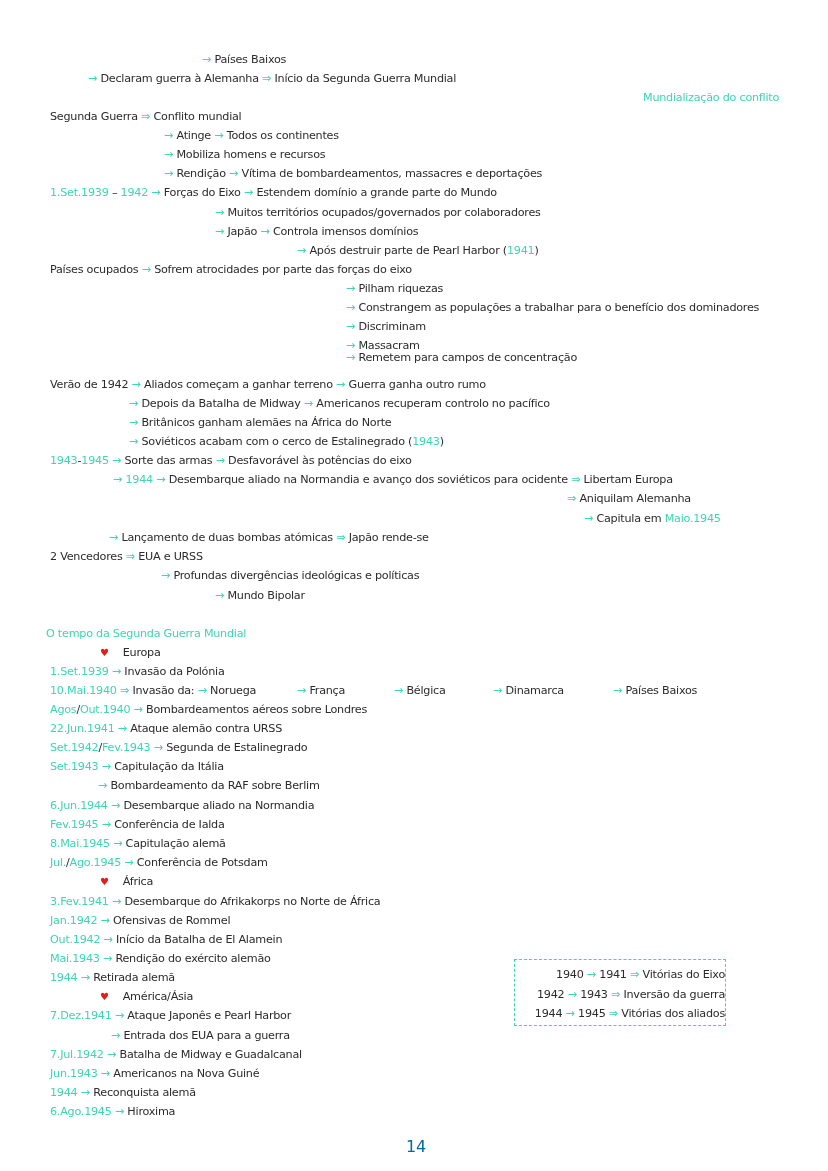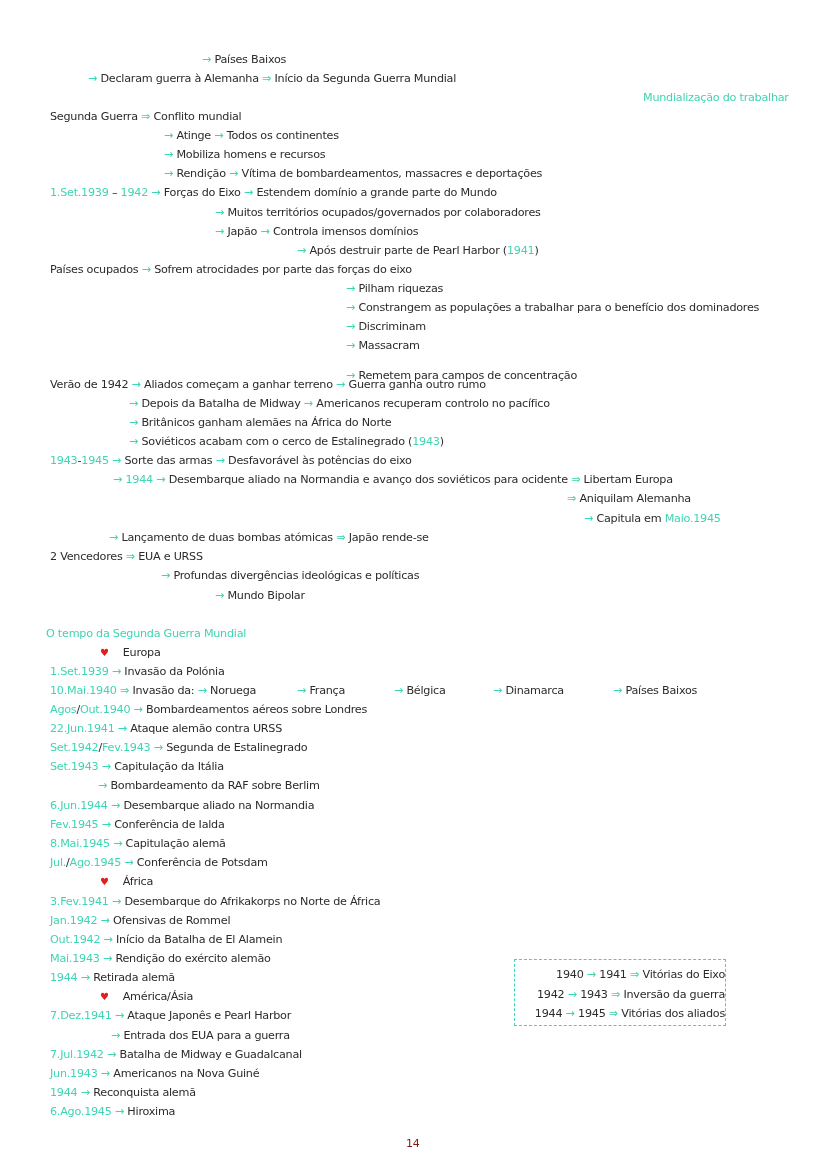--- a/index.html
+++ b/index.html
@@ -12,21 +12,21 @@
   .t { color: #2b2b2b; }
   .c { color: #3fd4b3; }
   .ar { color: #3fd4b3; }
   .heart { color: #e01e1e; font-size: 10px; }
   .title-right { position: absolute; left: 643px; top: 91px; color: #3fd4b3; white-space: nowrap; }
   .box {
     position: absolute; left: 514px; top: 959px; width: 212px; height: 67px;
     border: 1px dashed #3fd4b3; box-sizing: border-box; padding: 5px 0 0 11px; text-align: right;
   }
   .box .row { line-height: 19.5px; white-space: nowrap; }
-  .page-num { position: absolute; left: 406px; top: 1137px; color: #7f1d1d; font-size: 11px; text-align: right; }
+  .page-num { position: absolute; left: 406px; top: 1137px; color: #0369a1; font-size: 16px; text-align: right; }
 </style>
 </head>
 <body>
 
 <div id="doc">
   <div id="s1">
       <div class="line" style="left: 202px; top: 53px;"><span class="ar">→ </span><span class="t">Países Baixos</span></div>
       <div class="line" style="left: 88px; top: 72px;"><span class="ar">→ </span><span class="t">Declaram guerra à Alemanha </span><span class="ar">⇒ </span><span class="t">Início da Segunda Guerra Mundial</span></div>
       <div class="line" style="left: 50px; top: 110px;"><span class="t">Segunda Guerra </span><span class="ar">⇒ </span><span class="t">Conflito mundial</span></div>
       <div class="line" style="left: 164px; top: 129px;"><span class="ar">→ </span><span class="t">Atinge </span><span class="ar">→ </span><span class="t">Todos os continentes</span></div>
@@ -34,35 +34,35 @@
       <div class="line" style="left: 164px; top: 167px;"><span class="ar">→ </span><span class="t">Rendição </span><span class="ar">→ </span><span class="t">Vítima de bombardeamentos, massacres e deportações</span></div>
       <div class="line" style="left: 50px; top: 186px;"><span class="c">1.Set.1939</span><span class="t"> – </span><span class="c">1942</span><span class="ar"> → </span><span class="t">Forças do Eixo </span><span class="ar">→ </span><span class="t">Estendem domínio a grande parte do Mundo</span></div>
       <div class="line" style="left: 215px; top: 206px;"><span class="ar">→ </span><span class="t">Muitos territórios ocupados/governados por colaboradores</span></div>
       <div class="line" style="left: 215px; top: 225px;"><span class="ar">→ </span><span class="t">Japão </span><span class="ar">→ </span><span class="t">Controla imensos domínios</span></div>
       <div class="line" style="left: 297px; top: 244px;"><span class="ar">→ </span><span class="t">Após destruir parte de Pearl Harbor (</span><span class="c">1941</span><span class="t">)</span></div>
       <div class="line" style="left: 50px; top: 263px;"><span class="t">Países ocupados </span><span class="ar">→ </span><span class="t">Sofrem atrocidades por parte das forças do eixo</span></div>
       <div class="line" style="left: 346px; top: 282px;"><span class="ar">→ </span><span class="t">Pilham riquezas</span></div>
       <div class="line" style="left: 346px; top: 301px; text-align: right;"><span class="ar">→ </span><span class="t">Constrangem as populações a trabalhar para o benefício dos dominadores</span></div>
       <div class="line" style="left: 346px; top: 320px;"><span class="ar">→ </span><span class="t">Discriminam</span></div>
       <div class="line" style="left: 346px; top: 339px;"><span class="ar">→ </span><span class="t">Massacram</span></div>
-      <div class="line" style="left: 346px; top: 369px;"><span class="ar">→ </span><span class="t">Remetem para campos de concentração</span></div>
+      <div class="line" style="left: 346px; top: 351px;"><span class="ar">→ </span><span class="t">Remetem para campos de concentração</span></div>
       <div class="line" style="left: 50px; top: 378px;"><span class="t">Verão de 1942 </span><span class="ar">→ </span><span class="t">Aliados começam a ganhar terreno </span><span class="ar">→ </span><span class="t">Guerra ganha outro rumo</span></div>
       <div class="line" style="left: 129px; top: 397px;"><span class="ar">→ </span><span class="t">Depois da Batalha de Midway </span><span class="ar">→ </span><span class="t">Americanos recuperam controlo no pacífico</span></div>
       <div class="line" style="left: 129px; top: 416px;"><span class="ar">→ </span><span class="t">Britânicos ganham alemães na África do Norte</span></div>
       <div class="line" style="left: 129px; top: 435px;"><span class="ar">→ </span><span class="t">Soviéticos acabam com o cerco de Estalinegrado (</span><span class="c">1943</span><span class="t">)</span></div>
       <div class="line" style="left: 50px; top: 454px;"><span class="c">1943</span><span class="t">-</span><span class="c">1945</span><span class="ar"> → </span><span class="t">Sorte das armas </span><span class="ar">→ </span><span class="t">Desfavorável às potências do eixo</span></div>
       <div class="line" style="left: 113px; top: 473px;"><span class="ar">→ </span><span class="c">1944</span><span class="ar"> → </span><span class="t">Desembarque aliado na Normandia e avanço dos soviéticos para ocidente </span><span class="ar">⇒ </span><span class="t">Libertam Europa</span></div>
       <div class="line" style="left: 567px; top: 492px;"><span class="ar">⇒ </span><span class="t">Aniquilam Alemanha</span></div>
       <div class="line" style="left: 584px; top: 512px;"><span class="ar">→ </span><span class="t">Capitula em </span><span class="c">Maio.1945</span></div>
       <div class="line" style="left: 109px; top: 531px;"><span class="ar">→ </span><span class="t">Lançamento de duas bombas atómicas </span><span class="ar">⇒ </span><span class="t">Japão rende-se</span></div>
       <div class="line" style="left: 50px; top: 550px;"><span class="t">2 Vencedores </span><span class="ar">⇒ </span><span class="t">EUA e URSS</span></div>
       <div class="line" style="left: 161px; top: 569px;"><span class="ar">→ </span><span class="t">Profundas divergências ideológicas e políticas</span></div>
       <div class="line" style="left: 215px; top: 589px;"><span class="ar">→ </span><span class="t">Mundo Bipolar</span></div>
     </div>
-  <div class="title-right">Mundialização do trabalhar</div>
+  <div class="title-right">Mundialização do conflito</div>
 
   <div class="line c" id="s2title" style="left: 46px; top: 627px;">O tempo da Segunda Guerra Mundial</div>
   <div id="s2">
       <div class="line" style="left: 100px; top: 646px;"><span class="heart" style="margin-right: 14px;">♥</span><span class="t">Europa</span></div>
       <div class="line" style="left: 50px; top: 665px;"><span class="c">1.Set.1939</span><span class="ar"> → </span><span class="t">Invasão da Polónia</span></div>
       <div class="line" style="left: 50px; top: 684px;"><span class="c">10.Mai.1940</span><span class="ar"> ⇒ </span><span class="t">Invasão da: </span><span class="ar">→ </span><span class="t">Noruega</span></div>
       <div class="line" style="left: 297px; top: 684px;"><span class="ar">→ </span><span class="t">França</span></div>
       <div class="line" style="left: 394px; top: 684px;"><span class="ar">→ </span><span class="t">Bélgica</span></div>
       <div class="line" style="left: 493px; top: 684px;"><span class="ar">→ </span><span class="t">Dinamarca</span></div>
       <div class="line" style="left: 613px; top: 684px;"><span class="ar">→ </span><span class="t">Países Baixos</span></div>

